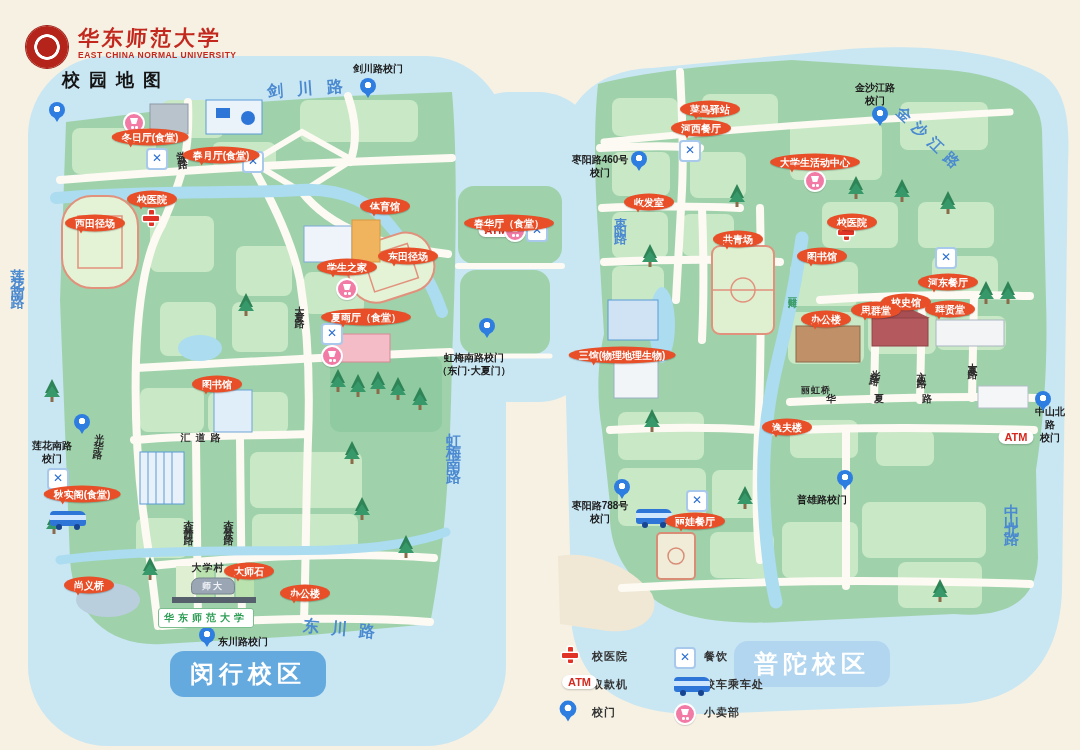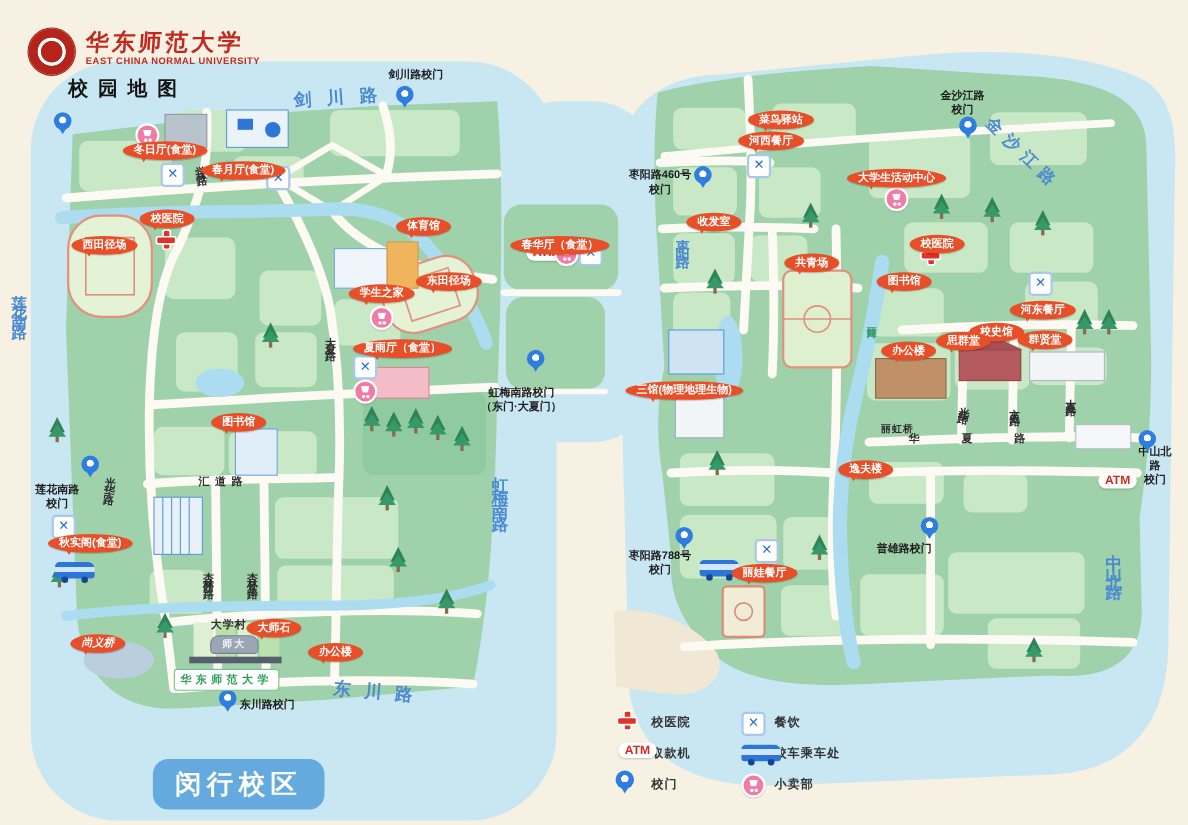--- a/index.html
+++ b/index.html
@@ -248,21 +248,21 @@
       <div class="pill" style="position: absolute; left: 150px; top: 137px; transform: translate(-50%, -50%);">冬日厅(食堂)</div>
       <div class="pill" style="position: absolute; left: 221px; top: 155px; transform: translate(-50%, -50%);">春月厅(食堂)</div>
       <div class="pill" style="position: absolute; left: 152px; top: 199px; transform: translate(-50%, -50%);">校医院</div>
       <div class="pill" style="position: absolute; left: 95px; top: 223px; transform: translate(-50%, -50%);">西田径场</div>
       <div class="pill" style="position: absolute; left: 385px; top: 206px; transform: translate(-50%, -50%);">体育馆</div>
       <div class="pill" style="position: absolute; left: 408px; top: 256px; transform: translate(-50%, -50%);">东田径场</div>
       <div class="pill" style="position: absolute; left: 347px; top: 267px; transform: translate(-50%, -50%);">学生之家</div>
       <div class="pill" style="position: absolute; left: 366px; top: 317px; transform: translate(-50%, -50%);">夏雨厅（食堂）</div>
       <div class="pill" style="position: absolute; left: 217px; top: 384px; transform: translate(-50%, -50%);">图书馆</div>
       <div class="pill" style="position: absolute; left: 82px; top: 494px; transform: translate(-50%, -50%);">秋实阁(食堂)</div>
-      <div class="pill" style="position: absolute; left: 89px; top: 585px; transform: translate(-50%, -50%); font-style: italic;">尚义桥</div>
+      <div class="pill" style="position: absolute; left: 89px; top: 585px; transform: translate(-50%, -50%);">尚义桥</div>
       <div class="pill" style="position: absolute; left: 249px; top: 571px; transform: translate(-50%, -50%);">大师石</div>
       <div class="pill" style="position: absolute; left: 305px; top: 593px; transform: translate(-50%, -50%);">办公楼</div>
       <div class="pill" style="position: absolute; left: 509px; top: 211px; transform: translate(-50%, -50%); margin-top: 12px;">春华厅（食堂）</div>
       <div class="pill" style="position: absolute; left: 710px; top: 109px; transform: translate(-50%, -50%);">菜鸟驿站</div>
       <div class="pill" style="position: absolute; left: 701px; top: 128px; transform: translate(-50%, -50%);">河西餐厅</div>
       <div class="pill" style="position: absolute; left: 815px; top: 162px; transform: translate(-50%, -50%); text-align: center;">大学生活动中心</div>
       <div class="pill" style="position: absolute; left: 649px; top: 202px; transform: translate(-50%, -50%);">收发室</div>
       <div class="pill" style="position: absolute; left: 852px; top: 222px; transform: translate(-50%, -50%);">校医院</div>
       <div class="pill" style="position: absolute; left: 738px; top: 239px; transform: translate(-50%, -50%);">共青场</div>
       <div class="pill" style="position: absolute; left: 822px; top: 256px; transform: translate(-50%, -50%);">图书馆</div>
@@ -333,21 +333,22 @@
       <div class="icon dining" style="position: absolute; left: 537px; top: 231px; transform: translate(-50%, -50%);"></div>
       <div class="icon dining" style="position: absolute; left: 690px; top: 151px; transform: translate(-50%, -50%);"></div>
       <div class="icon shop" style="position: absolute; left: 815px; top: 181px; transform: translate(-50%, -50%);"></div>
       <div class="icon cross" style="position: absolute; left: 846px; top: 232px; transform: translate(-50%, -50%);"></div>
       <div class="icon dining" style="position: absolute; left: 946px; top: 258px; transform: translate(-50%, -50%);"></div>
       <div class="icon dining" style="position: absolute; left: 697px; top: 501px; transform: translate(-50%, -50%);"></div>
       <div class="icon bus" style="position: absolute; left: 654px; top: 518px; transform: translate(-50%, -50%);"></div>
       <div class="icon atm" style="position: absolute; left: 1016px; top: 437px; transform: translate(-50%, -50%);">ATM</div>
       <div class="sign gate-sign" style="position: absolute; left: 206px; top: 618px; transform: translate(-50%, -50%);">华东师范大学</div>
       <div class="sign stone" style="position: absolute; left: 213px; top: 586px; transform: translate(-50%, -50%);">师大</div>
-      <div class="sign badge badge-minhang" style="position: absolute; left: 217px; top: 674px; transform: translate(-50%, -50%); margin-top: 39px;">闵行校区</div>
+      <div class="sign badge badge-minhang" style="position: absolute; left: 248px; top: 674px; transform: translate(-50%, -50%);">闵行校区</div>
+      <div class="sign badge badge-putuo" style="position: absolute; left: 812px; top: 664px; transform: translate(-50%, -50%);">普陀校区</div>
     </div>
 
   <div class="header">
     <div class="seal"></div>
     <div class="uni-cn">华东师范大学</div>
     <div class="uni-en">EAST CHINA NORMAL UNIVERSITY</div>
     <div class="map-title">校园地图</div>
   </div>
 
   <div class="legend">

